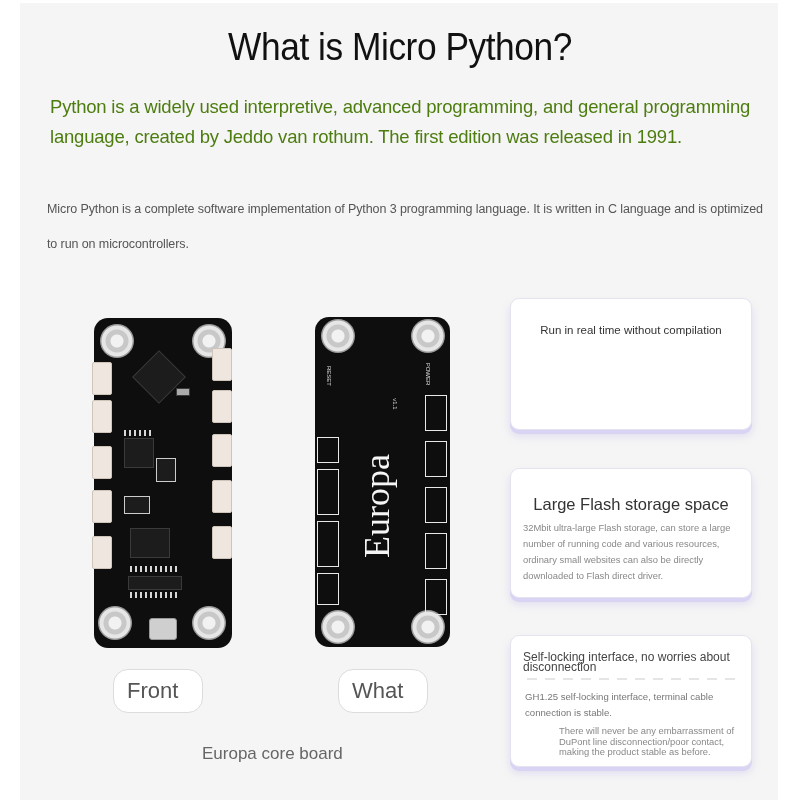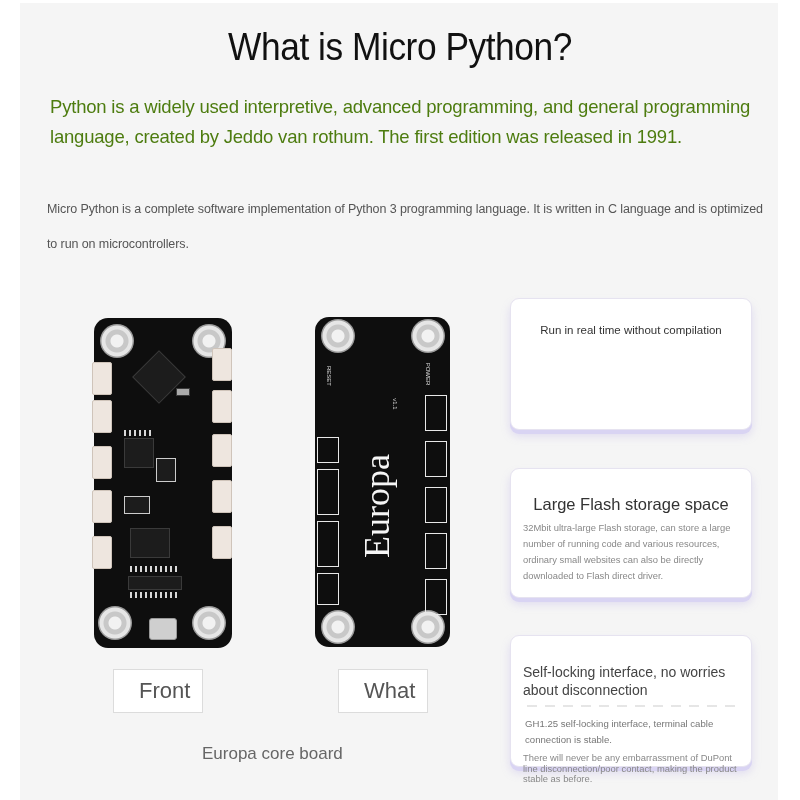--- a/index.html
+++ b/index.html
@@ -54,44 +54,44 @@
       font-size: 36px; transform: rotate(-90deg); transform-origin: center;
       white-space: nowrap;
     }
     .tiny-label {
       position: absolute; color: #ddd; font-size: 6px; transform: rotate(90deg);
       white-space: nowrap;
     }
 
     .tag-button {
       position: absolute; height: 44px; background: #fff; border: 1.5px solid #dcdcdc;
-      border-radius: 0; font-size: 22px; color: #555; display: flex;
-      align-items: center; padding-left: 25px;
+      border-radius: 15px; font-size: 22px; color: #555; display: flex;
+      align-items: center; padding-left: 13px;
     }
     .caption {
       position: absolute; left: 202px; top: 744px; font-size: 17px; color: #666;
     }
 
     
     .card {
       position: absolute; left: 510px; width: 242px; background: #ffffff;
       border-radius: 9px; border: 1px solid #e6e3f0;
       box-shadow: 0 4px 0 #d9d4f3, 0 6px 8px rgba(180,170,230,0.35);
       padding: 12px 12px;
     }
     .card1 { top: 298px; height: 132px; }
     .card2 { top: 468px; height: 130px; }
     .card3 { top: 635px; height: 132px; }
     .card-title1 { text-align: center; font-size: 11.5px; color: #333; margin-top: 13px; }
     .card-body1 { font-size: 9.4px; color: #888; line-height: 16.5px; margin-top: 13px; }
     .card-title2 { text-align: center; font-size: 16.5px; color: #333; margin-top: 14px; }
     .card-body2 { font-size: 9.4px; color: #888; line-height: 16px; margin-top: 6px; padding-left: 0; }
-    .card-title3 { font-size: 14px; color: #444; line-height: 18px; margin-top: 15px; }
+    .card-title3 { font-size: 12px; color: #444; line-height: 10px; margin-top: 4px; }
     .card-body3a { font-size: 9.6px; color: #777; line-height: 15.5px; margin-top: 9px; padding-left: 2px; }
-    .card-body3b { font-size: 9.4px; color: #888; line-height: 10.5px; margin-top: 6px; }
+    .card-body3b { font-size: 9.4px; color: #888; line-height: 10.5px; margin-top: 6px; margin-left: 36px; }
     .dotted-sep {
       height: 2px; margin: 6px 4px 0 4px;
       background: repeating-linear-gradient(90deg, #ccc 0 10px, transparent 10px 18px);
       opacity: 0.5;
     }
   </style>
 </head>
 <body>
 
 <div class="panel"></div>

